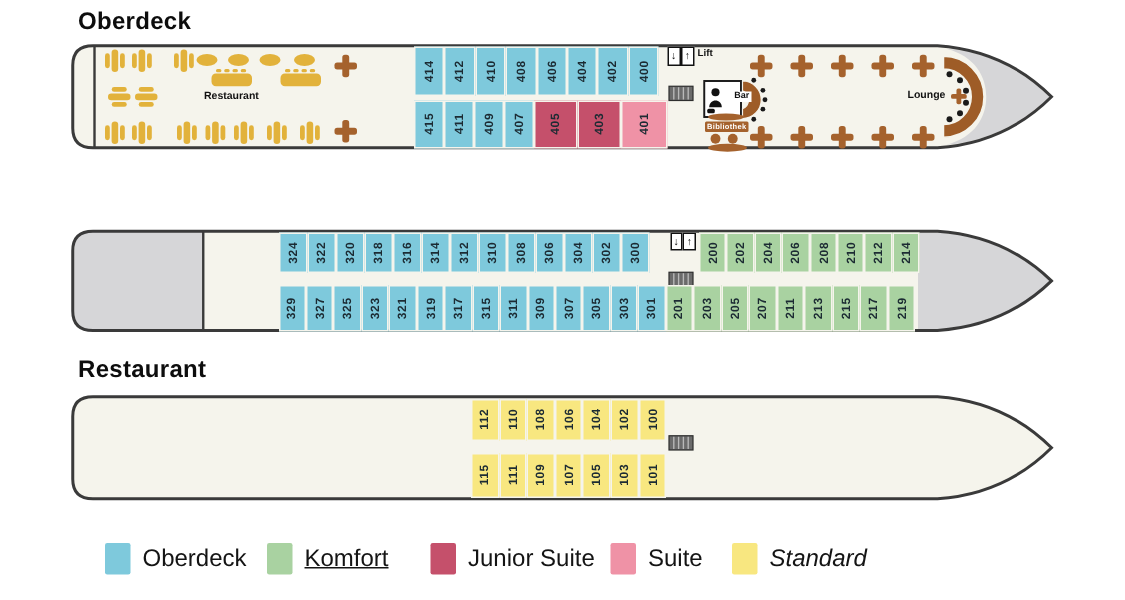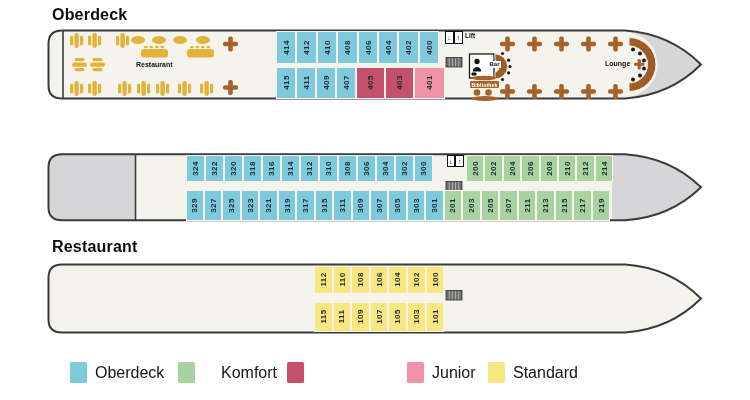--- a/index.html
+++ b/index.html
@@ -391,19 +391,20 @@
     </div>
     <div class="cab" style="left: 407px; top: 302px; width: 18.6px; height: 29.5px; background: rgb(248, 231, 128);">
       <span>103</span>
     </div>
     <div class="cab" style="left: 425.6px; top: 302px; width: 18.6px; height: 29.5px; background: rgb(248, 231, 128);">
       <span>101</span>
     </div>
     <div class="lgd-sw" style="left: 70px; background: rgb(126, 201, 220);"></div>
     <span class="lgd-tx" style="left: 95px;">Oberdeck</span>
     <div class="lgd-sw" style="left: 178px; background: rgb(169, 210, 161);"></div>
-    <span class="lgd-tx" style="left: 221px;">Komfort</span>
+    <span class="lgd-tx" style="left: 203px; text-decoration: underline;">Komfort</span>
     <div class="lgd-sw" style="left: 287px; background: rgb(197, 80, 107);"></div>
+    <span class="lgd-tx" style="left: 312px;">Junior Suite</span>
     <div class="lgd-sw" style="left: 407px; background: rgb(239, 146, 166);"></div>
-    <span class="lgd-tx" style="left: 432px;">Junior</span>
+    <span class="lgd-tx" style="left: 432px;">Suite</span>
     <div class="lgd-sw" style="left: 488px; background: rgb(248, 231, 128);"></div>
-    <span class="lgd-tx" style="left: 513px;">Standard</span>
+    <span class="lgd-tx" style="left: 513px; font-style: italic;">Standard</span>
   </div>
 
 </body></html>

